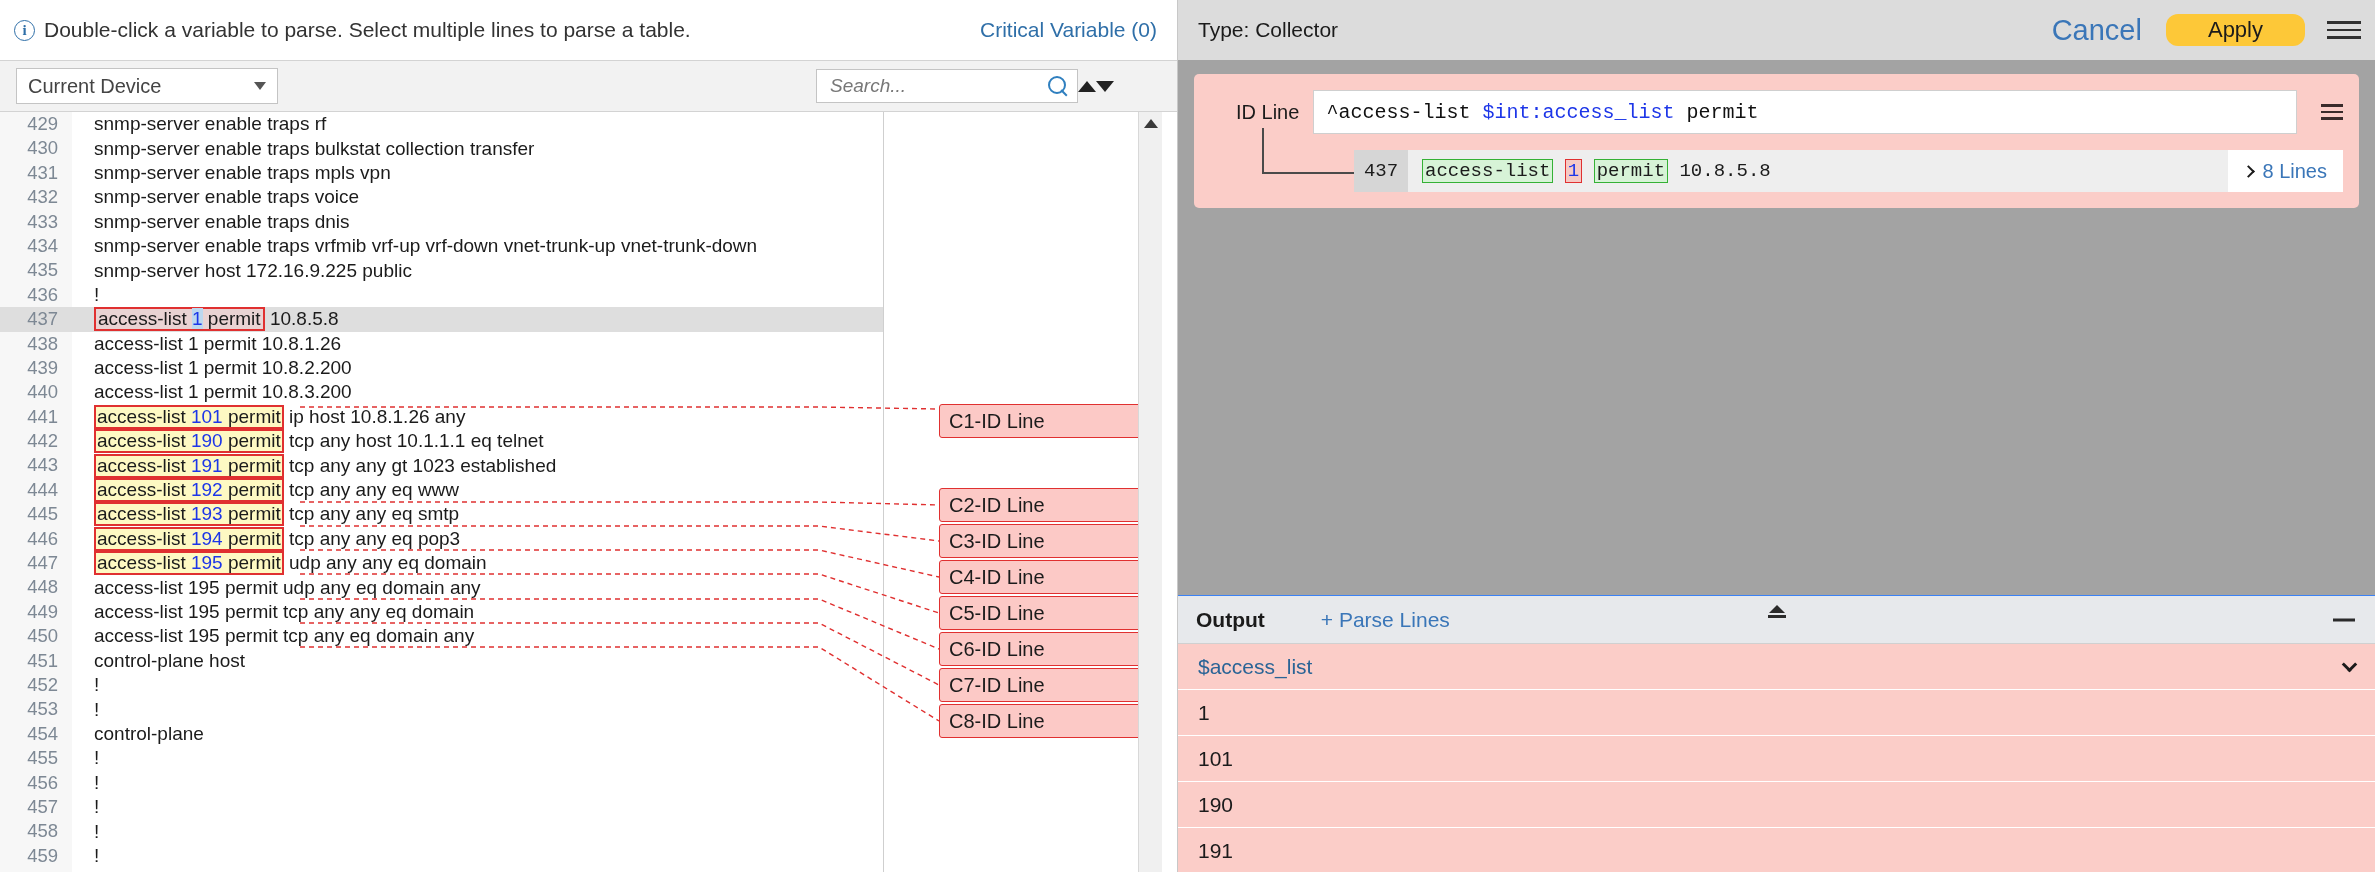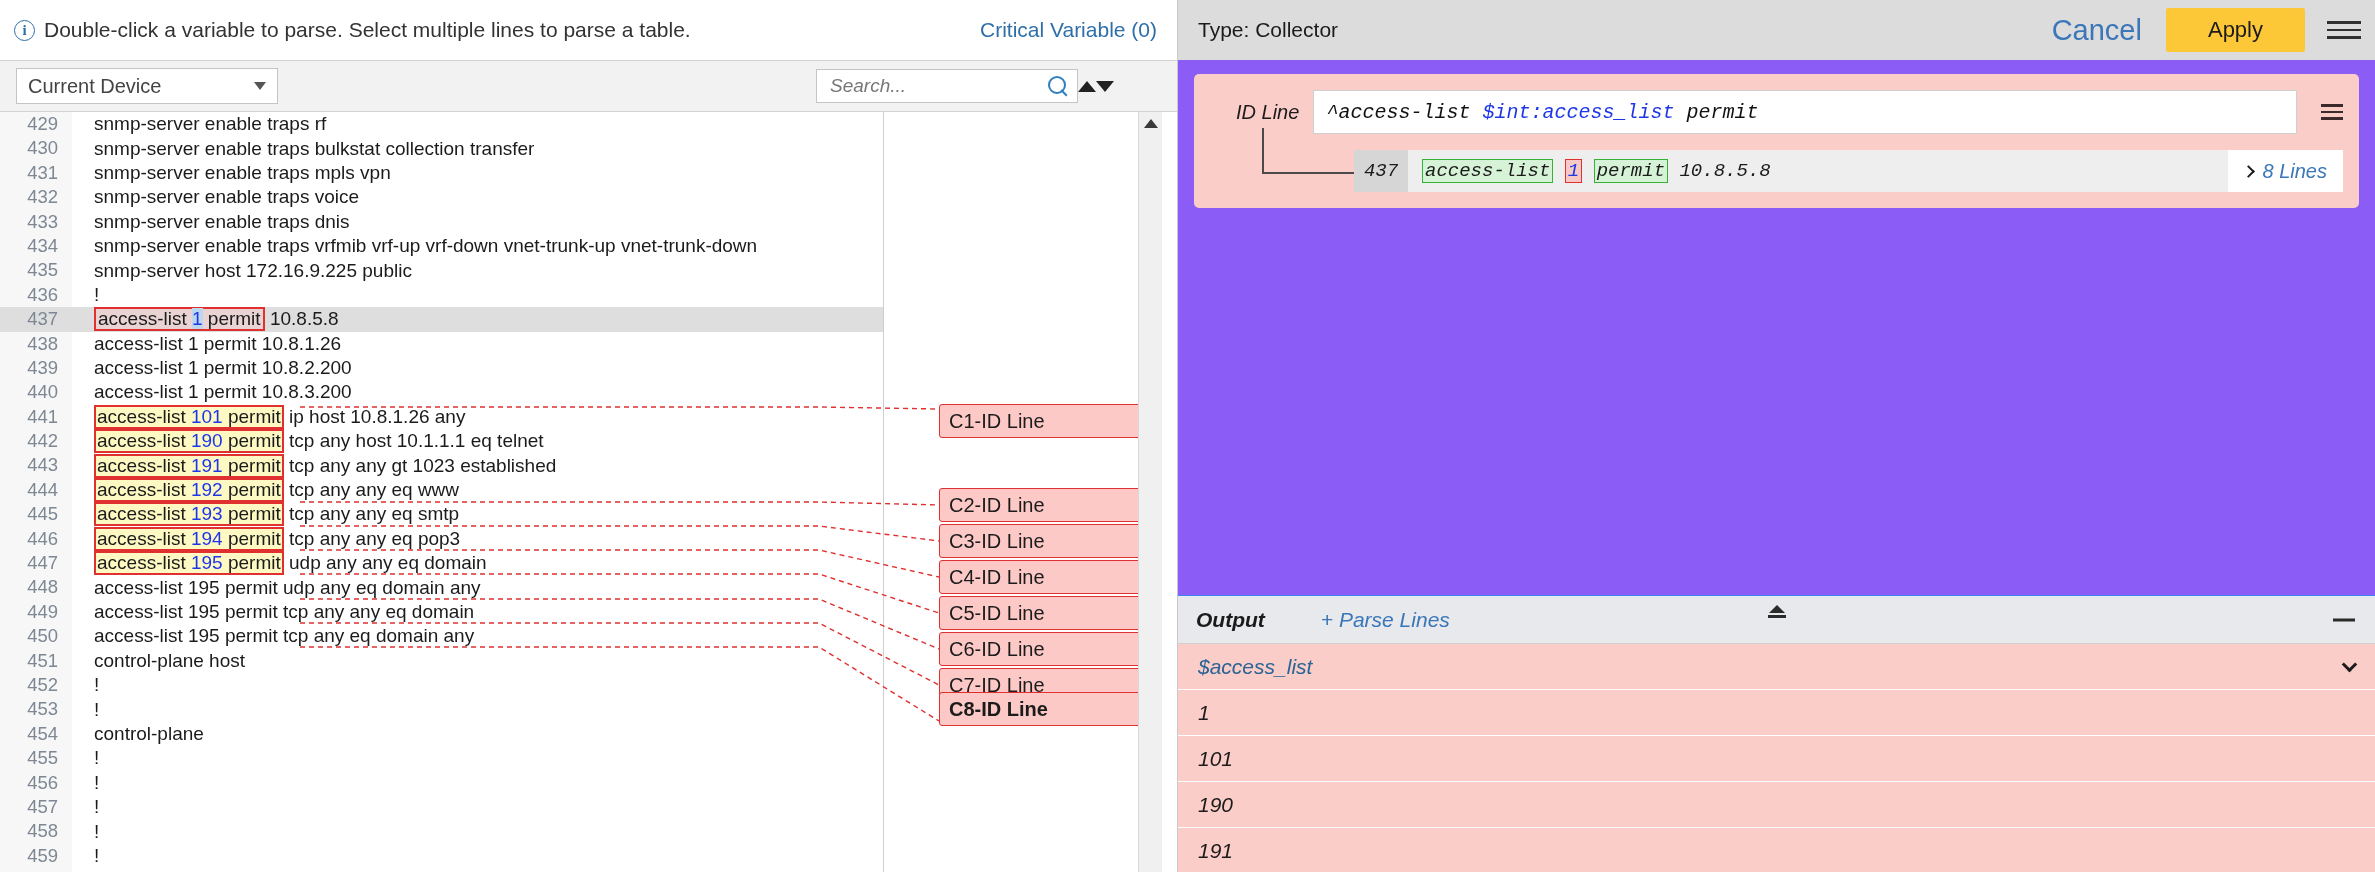--- a/index.html
+++ b/index.html
@@ -144,27 +144,27 @@
   }
   .rp-header {
     height: 60px; background: #dcdcdc; display: flex; align-items: center;
     padding: 0 0 0 20px; position: relative; flex: 0 0 60px;
   }
   .rp-type { font-size: 21px; color: #1b1b1b; }
   .rp-actions { position: absolute; right: 14px; top: 0; height: 60px; display: flex; align-items: center; gap: 0; }
   .btn-cancel { font-size: 29px; color: #3a76b8; padding: 0 24px; cursor: pointer; }
   .btn-apply {
     background: #fdc838; border: none; font-size: 22px; color: #1b1b1b;
-    height: 44px; padding: 0 42px; cursor: pointer; border-radius: 2px;
+    height: 32px; padding: 0 42px; cursor: pointer; border-radius: 12px;
     font-family: "Liberation Sans", sans-serif;
   }
   .hamburger { width: 34px; margin-left: 22px; cursor: pointer; display:flex; flex-direction:column; gap:5px; }
   .hamburger span { display:block; height: 2.6px; background: #303030; width: 100%; }
 
-  .rp-body { flex: 1; position: relative; background: #8b5cf6; overflow: hidden; font-style: italic; }
+  .rp-body { flex: 1; position: relative; background: #a3a3a3; overflow: hidden; }
   .idline-card {
     margin: 14px 16px 0 16px; background: #fbcdc8; border-radius: 5px;
     padding: 16px 16px 16px 0; position: relative;
   }
   .idline-row { display: flex; align-items: center; gap: 14px; padding-left: 42px; }
   .idline-label { font-size: 20px; color: #1b1b1b; white-space: nowrap; }
   .idline-input {
     flex: 1; height: 44px; background: #ffffff; border: 1px solid #cfcfcf;
     display: flex; align-items: center; padding: 0 12px;
     font-family: "Liberation Mono", monospace; font-size: 20px; color: #111;
@@ -332,21 +332,21 @@
           </div>
           <div class="callout" style="top: 484px;">
             <span>C5-ID Line</span>
           </div>
           <div class="callout" style="top: 520px;">
             <span>C6-ID Line</span>
           </div>
           <div class="callout" style="top: 556px;">
             <span>C7-ID Line</span>
           </div>
-          <div class="callout" style="top: 580px; font-weight: bold;">
+          <div class="callout" style="top: 592px;">
             <span>C8-ID Line</span>
           </div>
         </div>
 
       <div class="scrollcol">
         <div class="sc-up"></div>
       </div>
     </div>
   </div>
 

